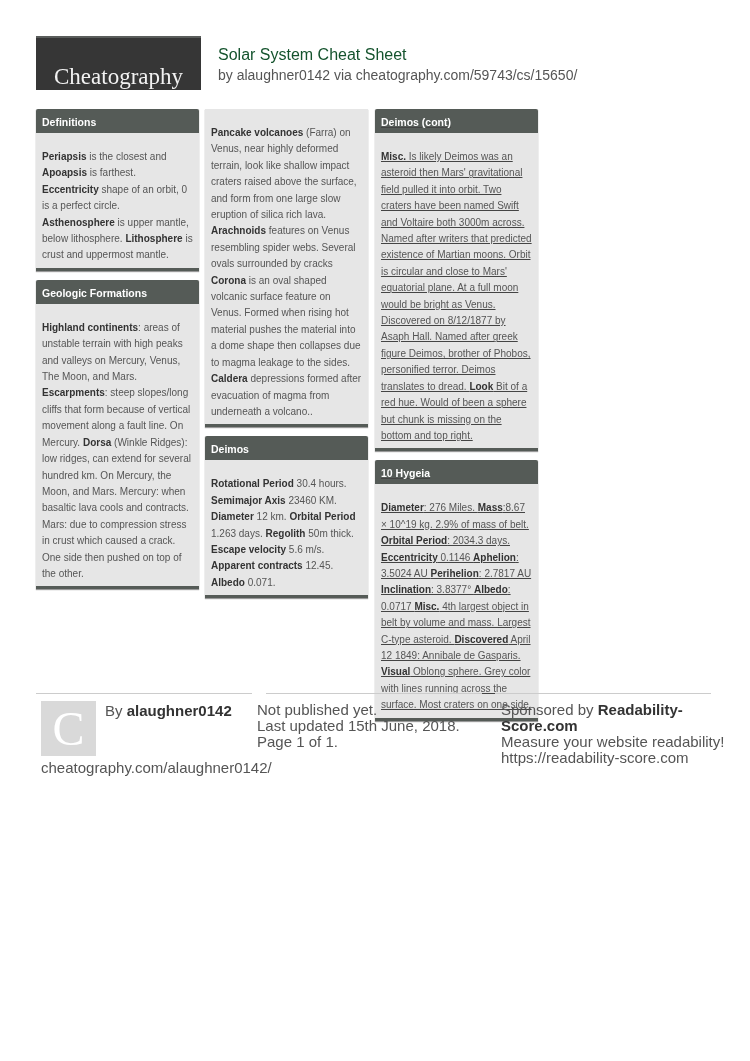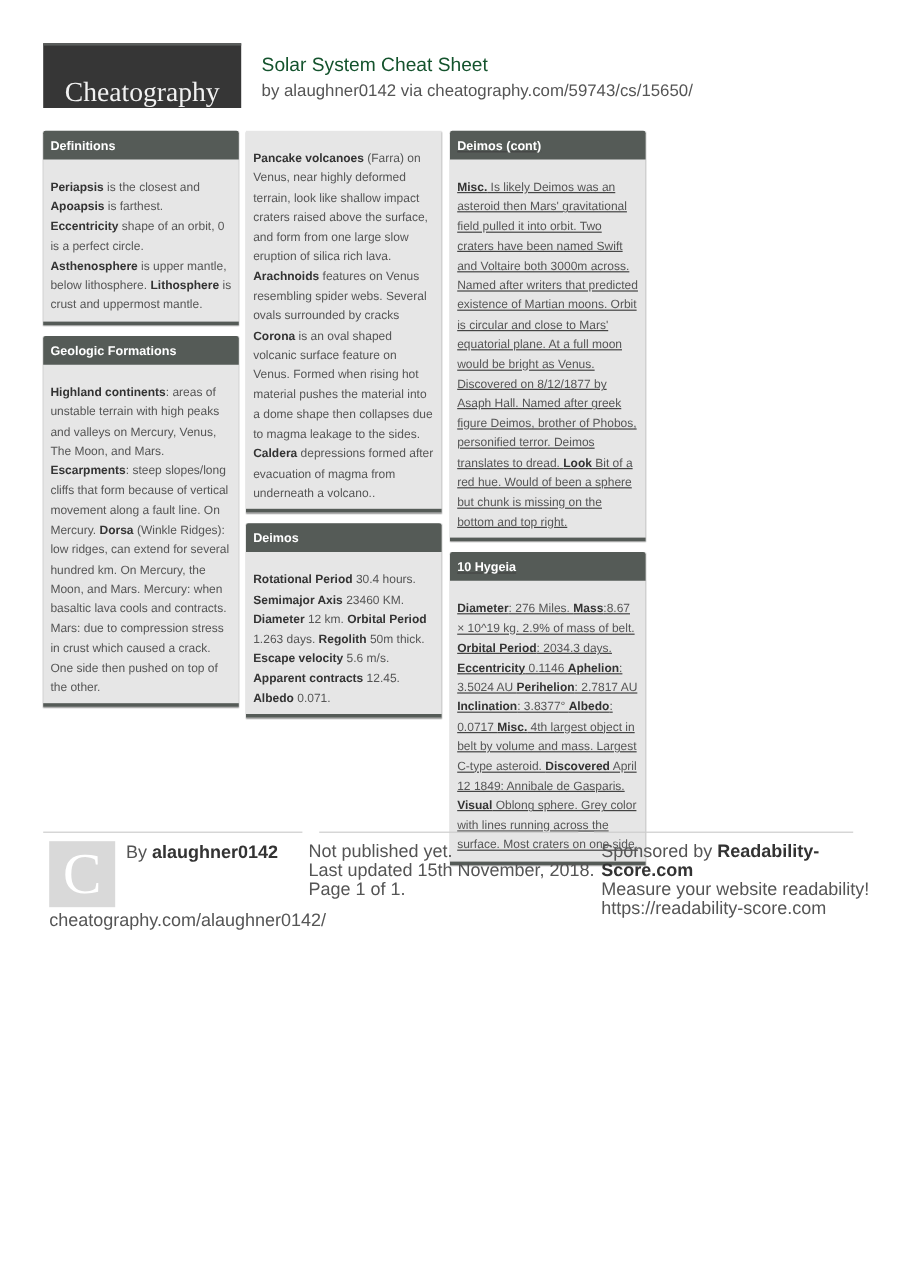--- a/index.html
+++ b/index.html
@@ -87,21 +87,21 @@
 <div class="footer-line" style="left:495px; width:216px;"></div>
 
 <div class="avatar">
     <span>C</span>
   </div>
 <div class="ft" style="left:105px; top:703px;"><span>By </span><b>alaughner0142</b></div>
 <div class="ft" style="left:41px; top:760px;">cheatography.com/alaughner0142/</div>
 
 <div class="ft" style="left:257px; top:702px;">
   <div>Not published yet.</div>
-  <div>Last updated 15th November, 2018.</div>
+  <div>Last updated 15th June, 2018.</div>
   <div>Page 1 of 1.</div>
 </div>
 
 <div class="ft" style="left:501px; top:702px;">
   <div><span>Sponsored by </span><b>Readability-Score.com</b></div>
   <div>Measure your website readability!</div>
   <div>https://readability-score.com</div>
 </div>
 
 </body></html>

